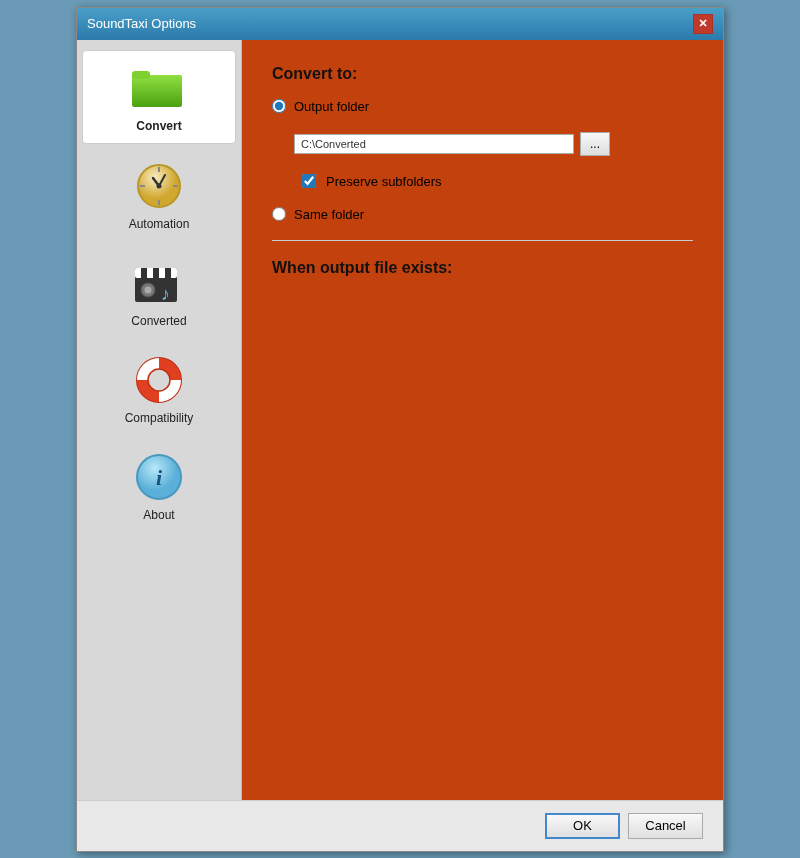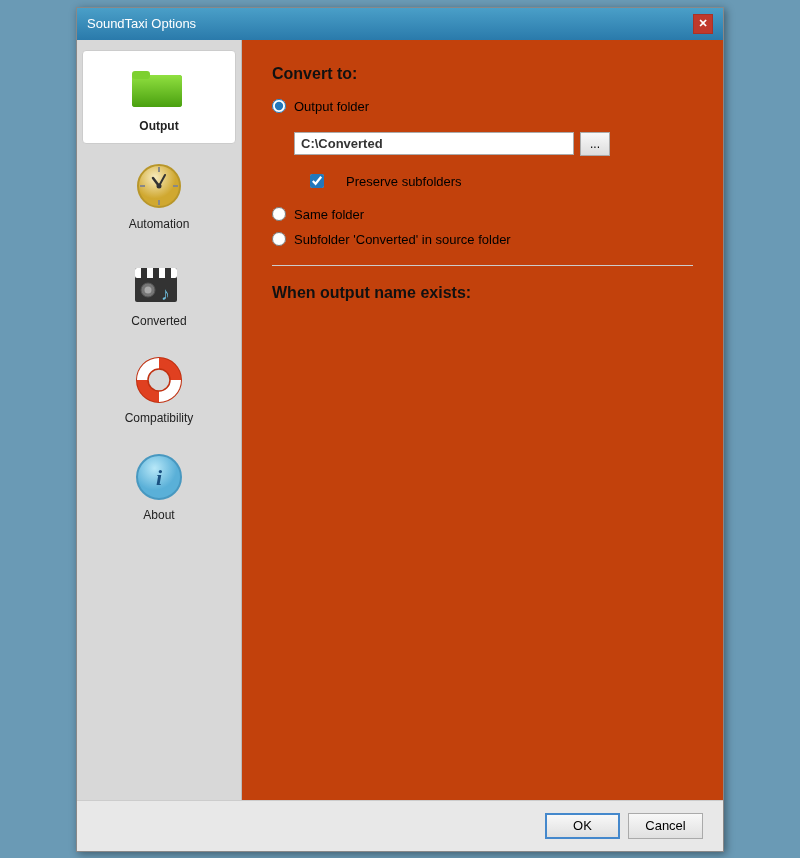--- a/index.html
+++ b/index.html
@@ -122,39 +122,38 @@
       display: flex;
       align-items: center;
       gap: 6px;
       margin: 8px 0 8px 22px;
     }
     .folder-input {
       width: 280px;
       padding: 3px 6px;
       border: 1px solid #aaa;
       background: white;
-      font-size: 13px;
+      font-size: 11px;
       color: #333;
-      font-weight: bold;
     }
     .browse-btn {
       width: 30px;
       height: 24px;
       background: linear-gradient(to bottom, #f8f8f8, #ddd);
       border: 1px solid #aaa;
       cursor: pointer;
       font-size: 12px;
       display: flex;
       align-items: center;
       justify-content: center;
     }
     .checkbox-row {
       display: flex;
-      gap: 22px;
-      margin-left: 38px;
+      gap: 10px;
+      margin-left: 30px;
       margin-bottom: 8px;
     }
     .checkbox-row input[type="checkbox"] {
       width: 14px;
       height: 14px;
       accent-color: #2277bb;
     }
     .divider {
       height: 1px;
       background: #ccc;
@@ -213,21 +212,21 @@
               <rect x="0" y="10" width="50" height="32" rx="3" fill="url(#gfold)"></rect>
               <rect x="0" y="6" width="18" height="8" rx="3" fill="#7dd030"></rect>
               <defs>
                 <linearGradient id="gfold" x1="0" y1="0" x2="0" y2="1">
                   <stop offset="0%" stop-color="#90e040"></stop>
                   <stop offset="100%" stop-color="#4aa010"></stop>
                 </linearGradient>
               </defs>
             </svg>
           </div>
-          <span class="nav-label">Output</span>
+          <span class="nav-label">Convert</span>
         </div>
 
         <div class="nav-item">
           <div class="nav-icon">
             <svg width="48" height="48" viewBox="0 0 48 48">
               <circle cx="24" cy="24" r="21" fill="url(#clockGrad)" stroke="#b8962a" stroke-width="2"></circle>
               <defs>
                 <radialGradient id="clockGrad" cx="40%" cy="30%">
                   <stop offset="0%" stop-color="#f8ecc0"></stop>
                   <stop offset="100%" stop-color="#d0a830"></stop>
@@ -322,31 +321,27 @@
           <div class="checkbox-row">
             <input type="checkbox" id="preserve_sub" checked="" style="">
             <label for="preserve_sub">Preserve subfolders</label>
           </div>
 
           <div class="radio-item">
             <input type="radio" name="convert_to" id="radio_same" style="">
             <label for="radio_same">Same folder</label>
           </div>
 
-          <div class="radio-item">
-            <input type="radio" name="convert_to" id="radio_subfolder" style="">
-            <label for="radio_subfolder">Subfolder 'Converted' in source folder</label>
-          </div>
 
         </div>
 
         <div class="divider"></div>
 
         <div class="second-section">
-          <div class="section-title">When output name exists:</div>
+          <div class="section-title">When output file exists:</div>
 
         </div>
 
       </div>
 
     </div>
 
     <div class="footer">
       <button class="footer-btn ok">OK</button>
       <button class="footer-btn">Cancel</button>

